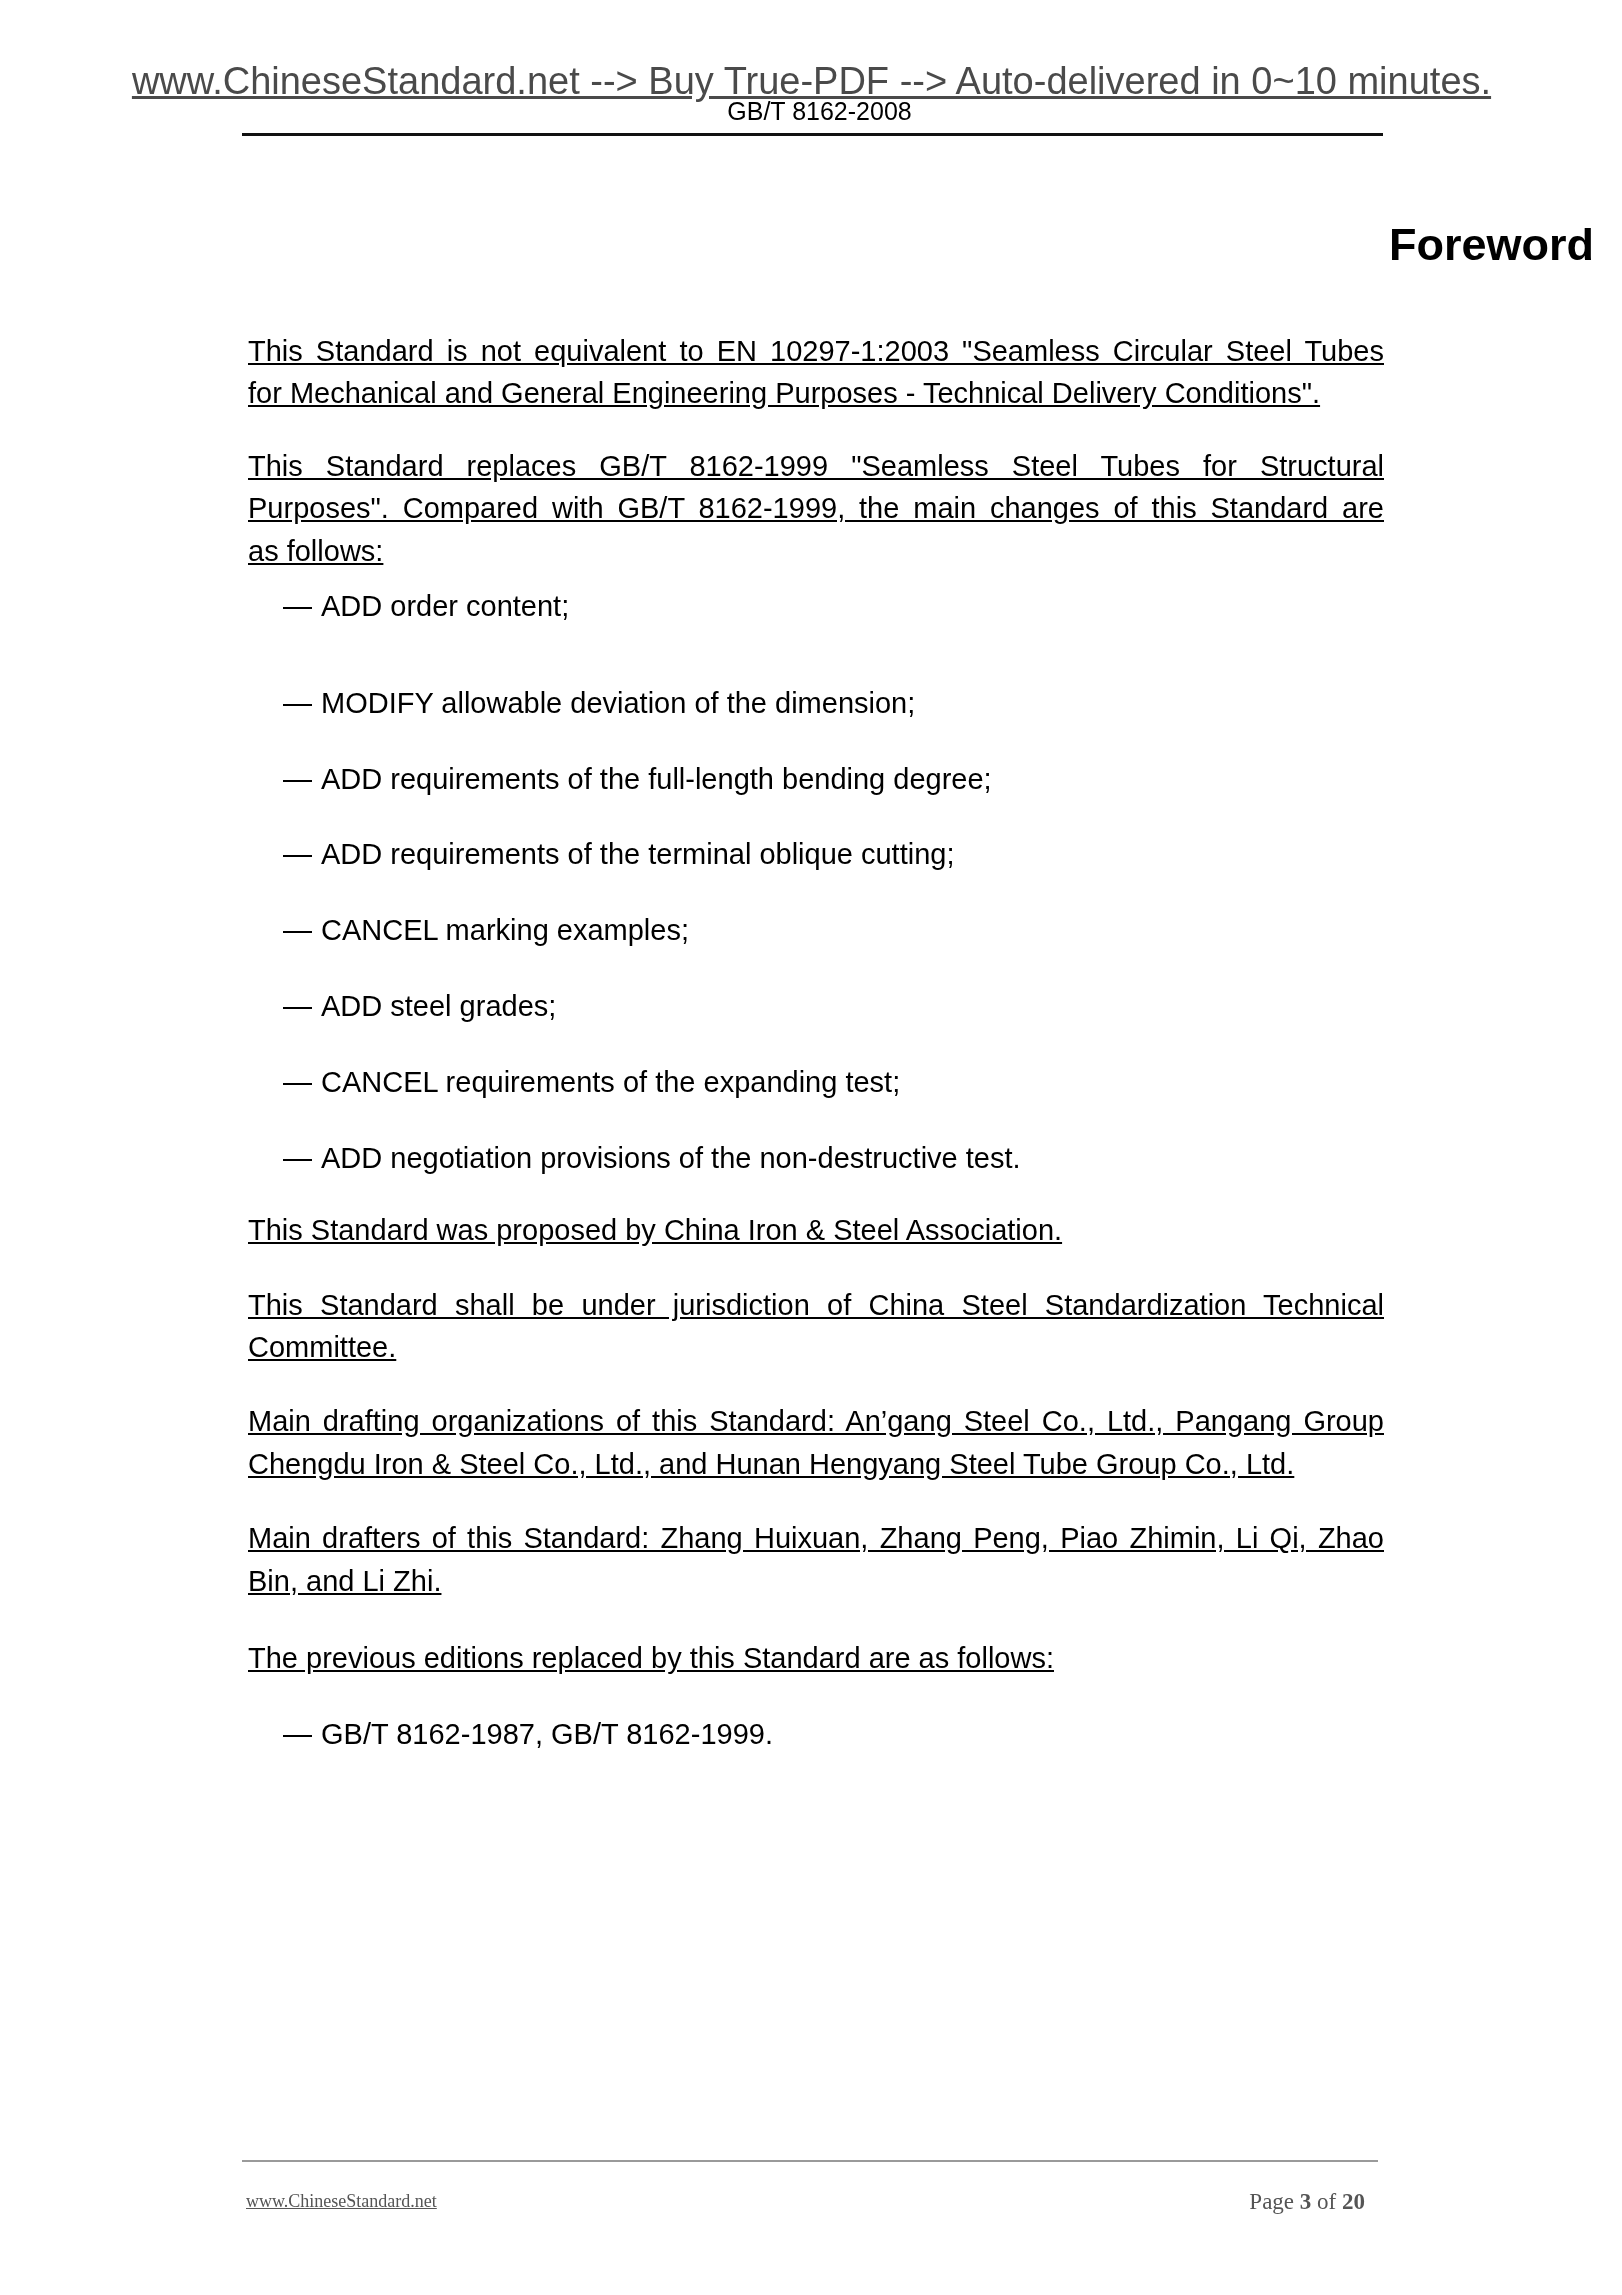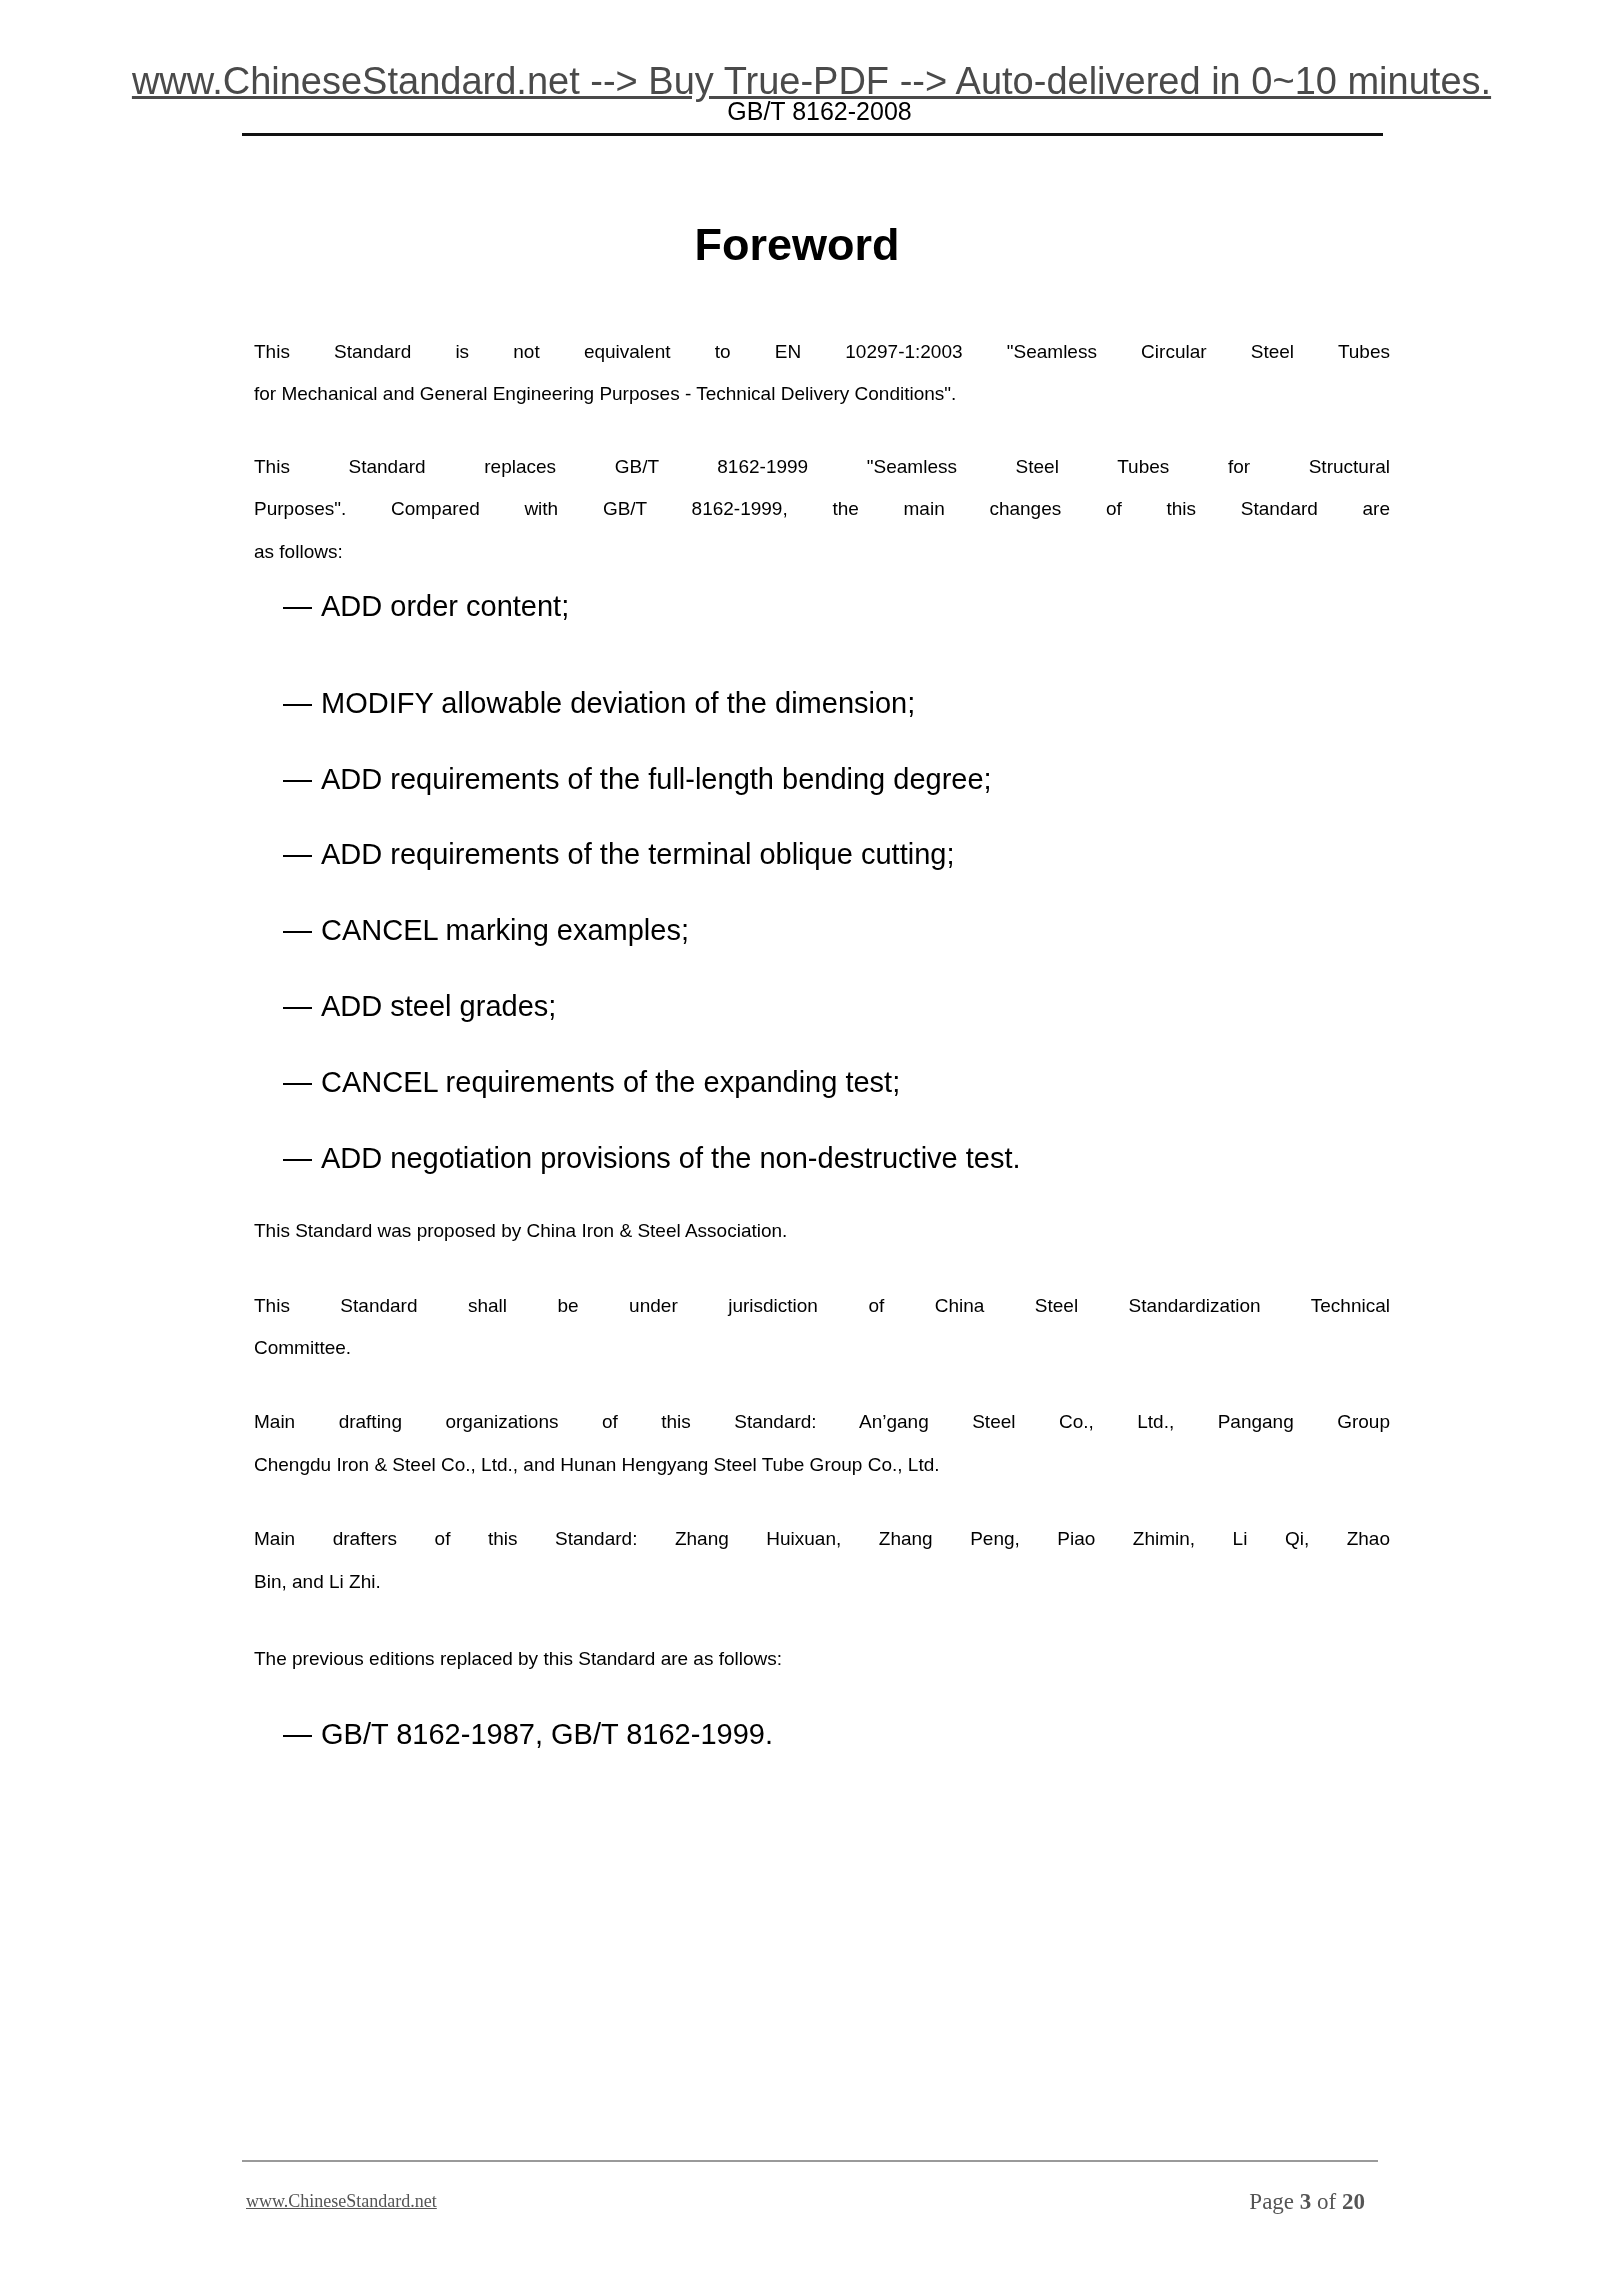--- a/index.html
+++ b/index.html
@@ -29,27 +29,27 @@
       top: 99px;
       font-size: 25px; line-height: 25px;
       color: #000;
       padding-left: 8px;
     }
     .header-rule {
       position: absolute; left: 242px; width: 1141px; top: 133px;
       height: 2.5px; background: #111;
     }
     .title {
-      left: 0; width: 1594px; text-align: center;
+      left: 0; width: 1594px; text-align: right;
       top: 222px;
       font-size: 45px; line-height: 45px; font-weight: bold;
     }
     .line {
-      left: 254px;
-      font-size: 19px; line-height: 29px;
+      left: 248px;
+      font-size: 29px; line-height: 29px; text-decoration: underline;
     }
     .justify {
       width: 1136px;
       white-space: normal;
       text-align: justify;
       text-align-last: justify;
     }
     .item {
       left: 283px;
       font-size: 29px; line-height: 29px;

